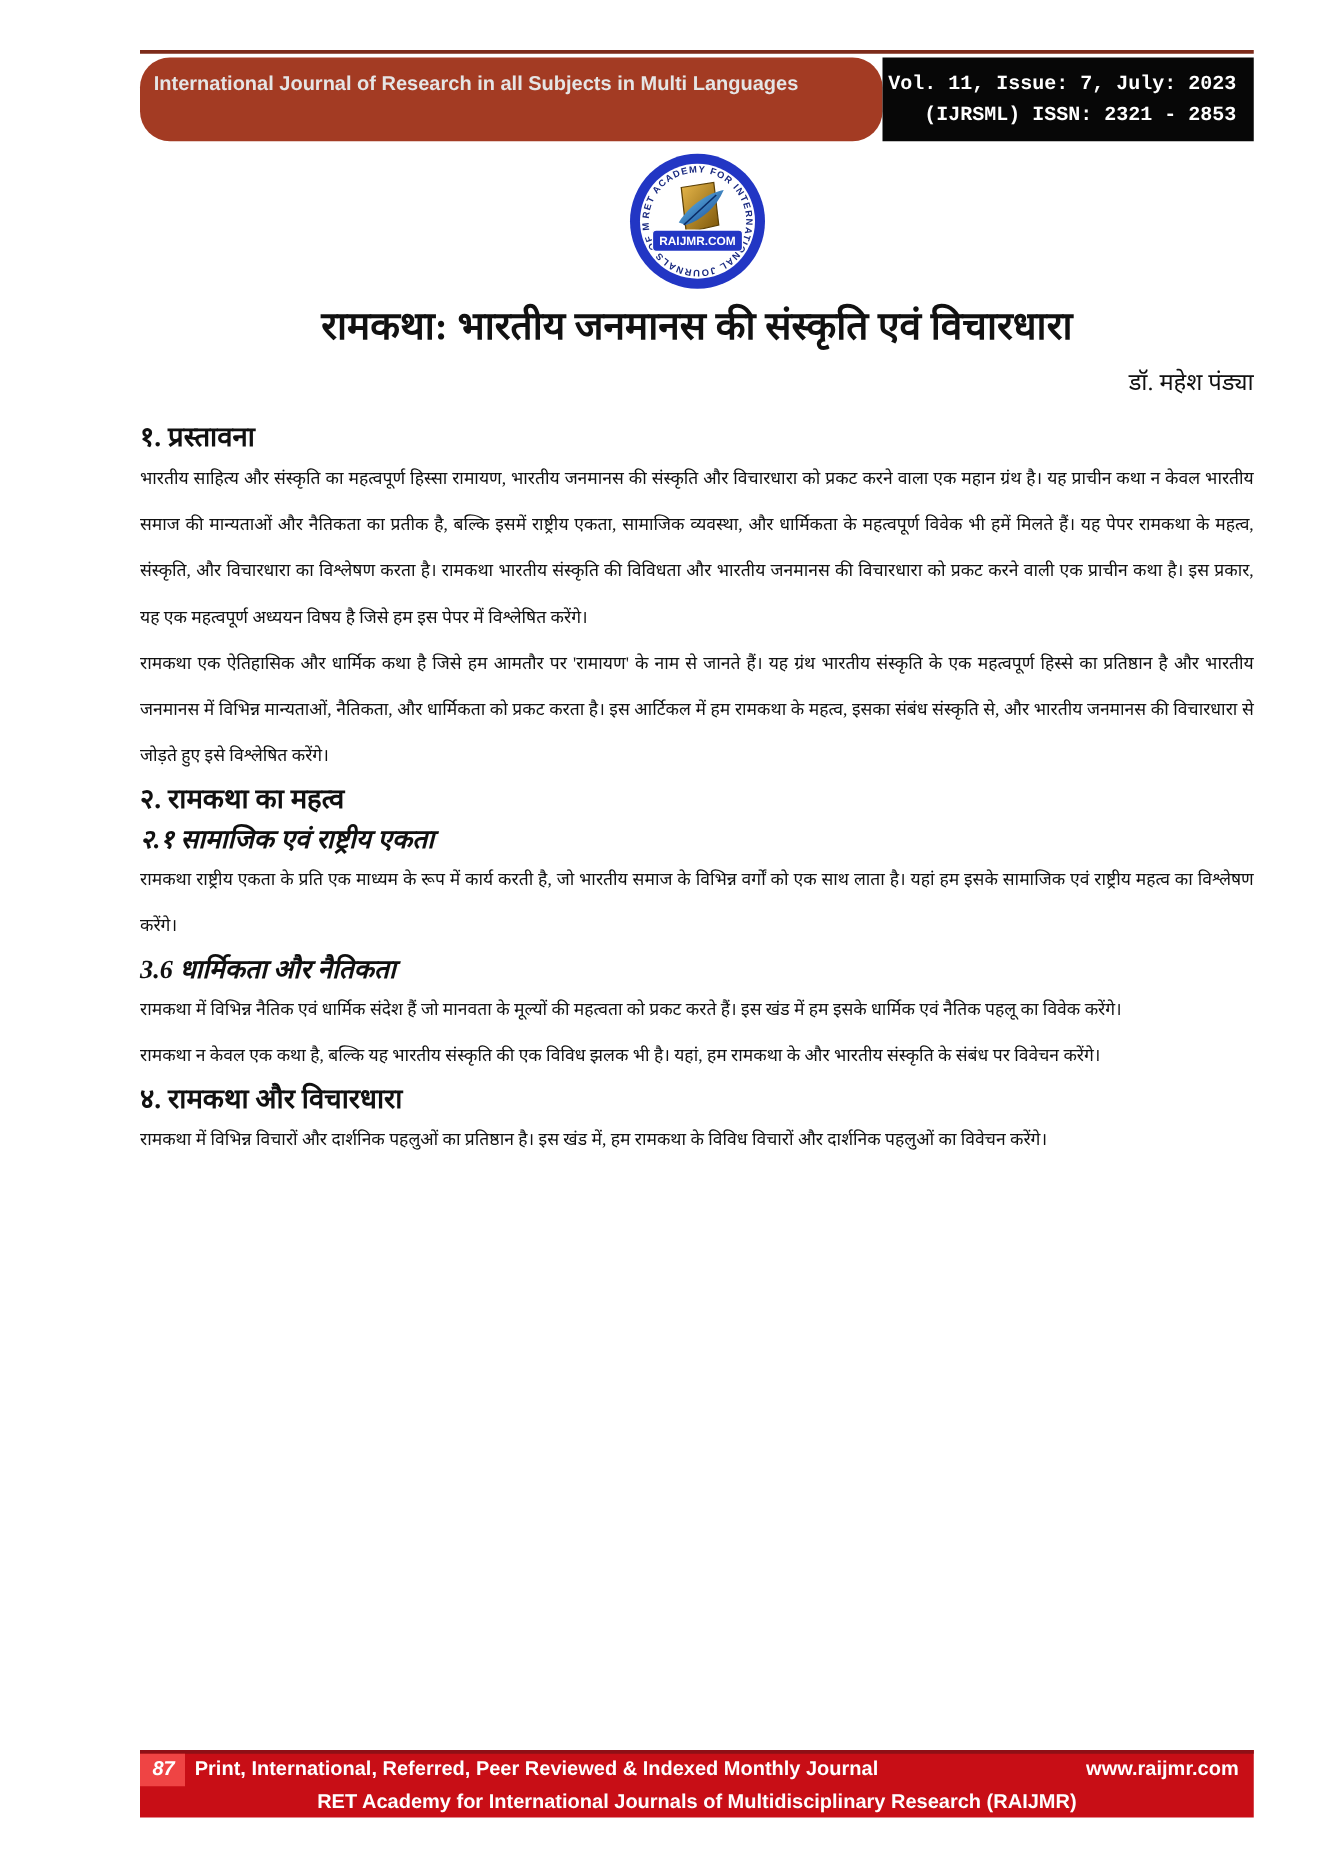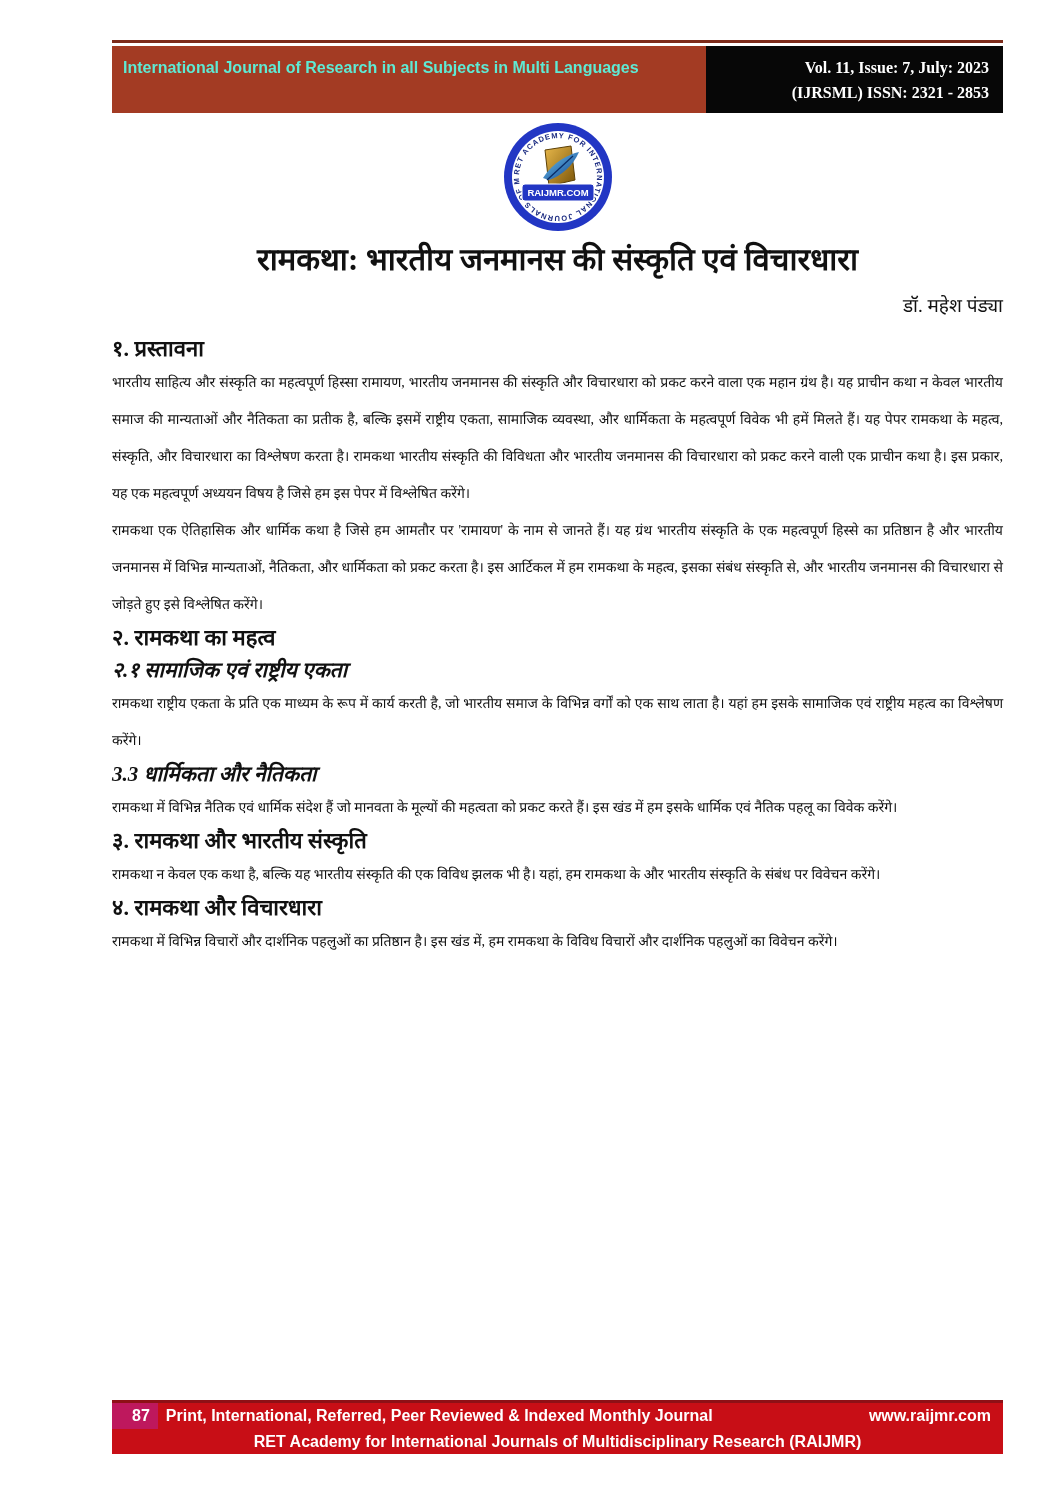--- a/index.html
+++ b/index.html
@@ -12,26 +12,26 @@
   .top-rule {
     position:absolute; left:112px; top:40px; width:891px; height:3px;
     background:#7d2b1a;
   }
   .page { position:absolute; left:112px; top:0; width:891px; }
 
   
   .header { margin-top:46px; display:flex; height:67px; }
   .header-left {
     background:#A33B23; flex:0 0 594px; box-sizing:border-box;
-    color:#5eead4; font-family:"Liberation Sans", "DejaVu Sans", sans-serif;
-    font-weight:bold; font-size:16px; line-height:25px; padding:9px 6px 0 11px;
+    color:#e5e5e5; font-family:"Liberation Sans", "DejaVu Sans", sans-serif;
+    font-weight:bold; font-size:16px; line-height:25px; padding:9px 6px 0 11px;border-radius:24px;
   }
   .header-right {
     background:#070707; flex:1; box-sizing:border-box;
-    color:#ffffff; font-family:Liberation Serif, serif;
+    color:#ffffff; font-family:Liberation Mono, monospace;
     font-weight:bold; font-size:16px; line-height:25px; padding:9px 14px 0 0;
     text-align:right;
   }
 
   
   .logo-wrap { width:110px; margin:9px auto 0 auto; }
 
   
   .paper-title {
     margin:4px 0 0 0; text-align:center;
@@ -57,22 +57,22 @@
 
   
   .footer {
     position:absolute; top:1400px; left:112px; width:891px; height:54px;
     background:#C80E16; box-sizing:border-box; border-top:3px solid #8E1016;
     color:#ffffff; font-family:"Liberation Sans", "DejaVu Sans", sans-serif;
     font-weight:bold; font-size:16px;
   }
   .footer-row1 { display:flex; align-items:center; height:26px; }
   .footer-pageno {
-    background:#be185d; height:26px; line-height:26px;
-    padding:0 8px 0 20px; flex:0 0 auto;
+    background:#ef4444; height:26px; line-height:26px;
+    padding:0 8px 0 10px; flex:0 0 auto;font-style:italic;
   }
   .footer-line1 { padding-left:8px; flex:1 1 auto; line-height:26px; }
   .footer-site  { padding-right:12px; flex:0 0 auto; line-height:26px; }
   .footer-row2 { text-align:center; line-height:25px; }
 </style>
 </head>
 <body>
 
 <div class="top-rule"></div>
 
@@ -118,24 +118,23 @@
   <div class="paper-author">डॉ. महेश पंड्या</div>
 
   <h2 class="h2 mt-heading1">१. प्रस्तावना</h2>
   <p class="body-para mt-para">भारतीय साहित्य और संस्कृति का महत्वपूर्ण हिस्सा रामायण, भारतीय जनमानस की संस्कृति और विचारधारा को प्रकट करने वाला एक महान ग्रंथ है। यह प्राचीन कथा न केवल भारतीय समाज की मान्यताओं और नैतिकता का प्रतीक है, बल्कि इसमें राष्ट्रीय एकता, सामाजिक व्यवस्था, और धार्मिकता के महत्वपूर्ण विवेक भी हमें मिलते हैं। यह पेपर रामकथा के महत्व, संस्कृति, और विचारधारा का विश्लेषण करता है। रामकथा भारतीय संस्कृति की विविधता और भारतीय जनमानस की विचारधारा को प्रकट करने वाली एक प्राचीन कथा है। इस प्रकार, यह एक महत्वपूर्ण अध्ययन विषय है जिसे हम इस पेपर में विश्लेषित करेंगे।</p>
   <p class="body-para mt-paragap">रामकथा एक ऐतिहासिक और धार्मिक कथा है जिसे हम आमतौर पर 'रामायण' के नाम से जानते हैं। यह ग्रंथ भारतीय संस्कृति के एक महत्वपूर्ण हिस्से का प्रतिष्ठान है और भारतीय जनमानस में विभिन्न मान्यताओं, नैतिकता, और धार्मिकता को प्रकट करता है। इस आर्टिकल में हम रामकथा के महत्व, इसका संबंध संस्कृति से, और भारतीय जनमानस की विचारधारा से जोड़ते हुए इसे विश्लेषित करेंगे।</p>
 
   <h2 class="h2 mt-section">२. रामकथा का महत्व</h2>
   <h3 class="h3 mt-sub">२.१ सामाजिक एवं राष्ट्रीय एकता</h3>
   <p class="body-para mt-para">रामकथा राष्ट्रीय एकता के प्रति एक माध्यम के रूप में कार्य करती है, जो भारतीय समाज के विभिन्न वर्गों को एक साथ लाता है। यहां हम इसके सामाजिक एवं राष्ट्रीय महत्व का विश्लेषण करेंगे।</p>
 
-  <h3 class="h3 mt-section">3.3 धार्मिकता और नैतिकता</h3>
+  <h3 class="h3 mt-section">3.6 धार्मिकता और नैतिकता</h3>
   <p class="body-para mt-para">रामकथा में विभिन्न नैतिक एवं धार्मिक संदेश हैं जो मानवता के मूल्यों की महत्वता को प्रकट करते हैं। इस खंड में हम इसके धार्मिक एवं नैतिक पहलू का विवेक करेंगे।</p>
 
-  <h2 class="h2 mt-section">३. रामकथा और भारतीय संस्कृति</h2>
   <p class="body-para mt-para">रामकथा न केवल एक कथा है, बल्कि यह भारतीय संस्कृति की एक विविध झलक भी है। यहां, हम रामकथा के और भारतीय संस्कृति के संबंध पर विवेचन करेंगे।</p>
 
   <h2 class="h2 mt-section">४. रामकथा और विचारधारा</h2>
   <p class="body-para mt-para">रामकथा में विभिन्न विचारों और दार्शनिक पहलुओं का प्रतिष्ठान है। इस खंड में, हम रामकथा के विविध विचारों और दार्शनिक पहलुओं का विवेचन करेंगे।</p>
 
 </div>
 
 <div class="footer">
   <div class="footer-row1">
     <span class="footer-pageno">87</span>

